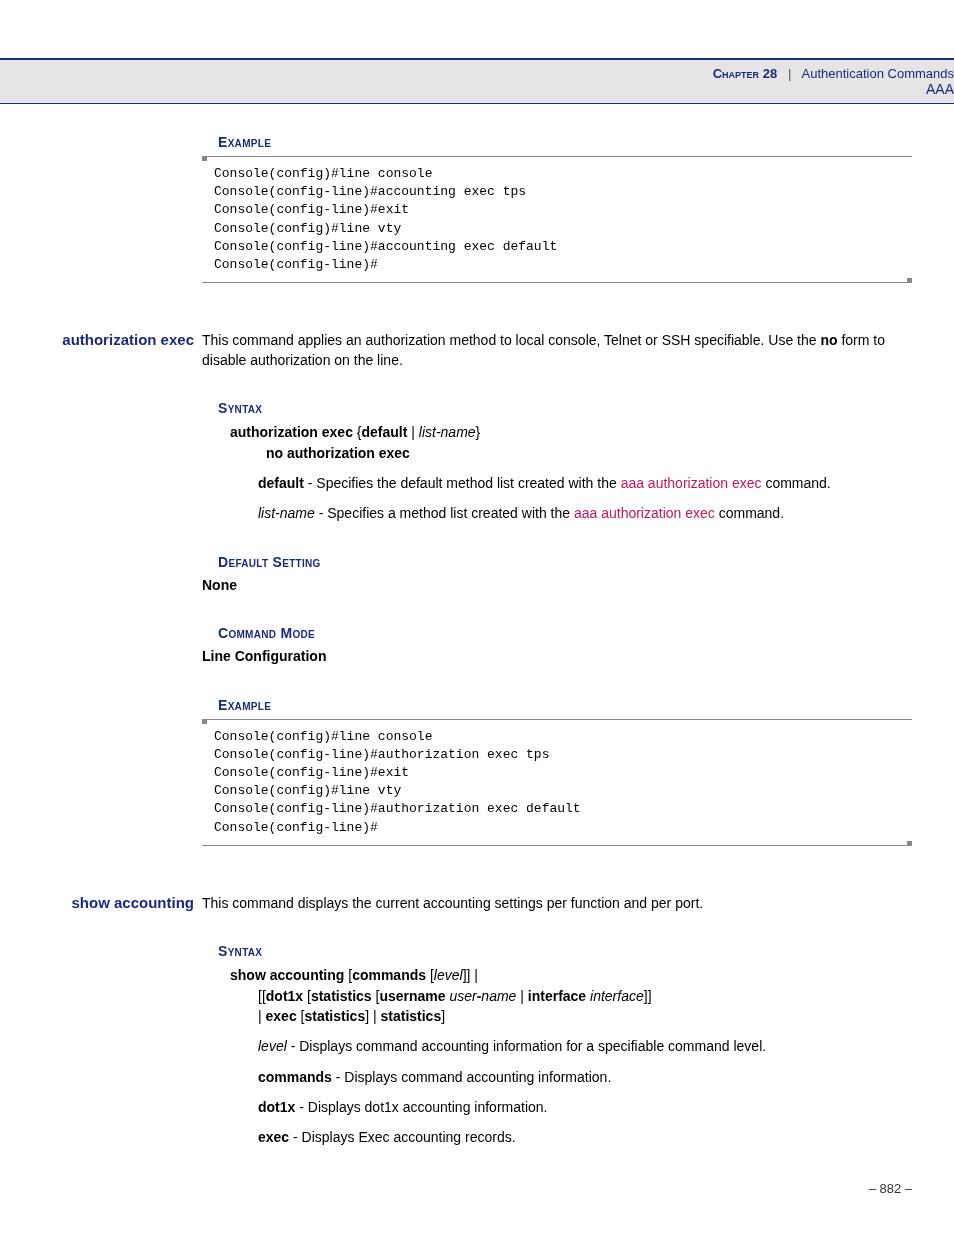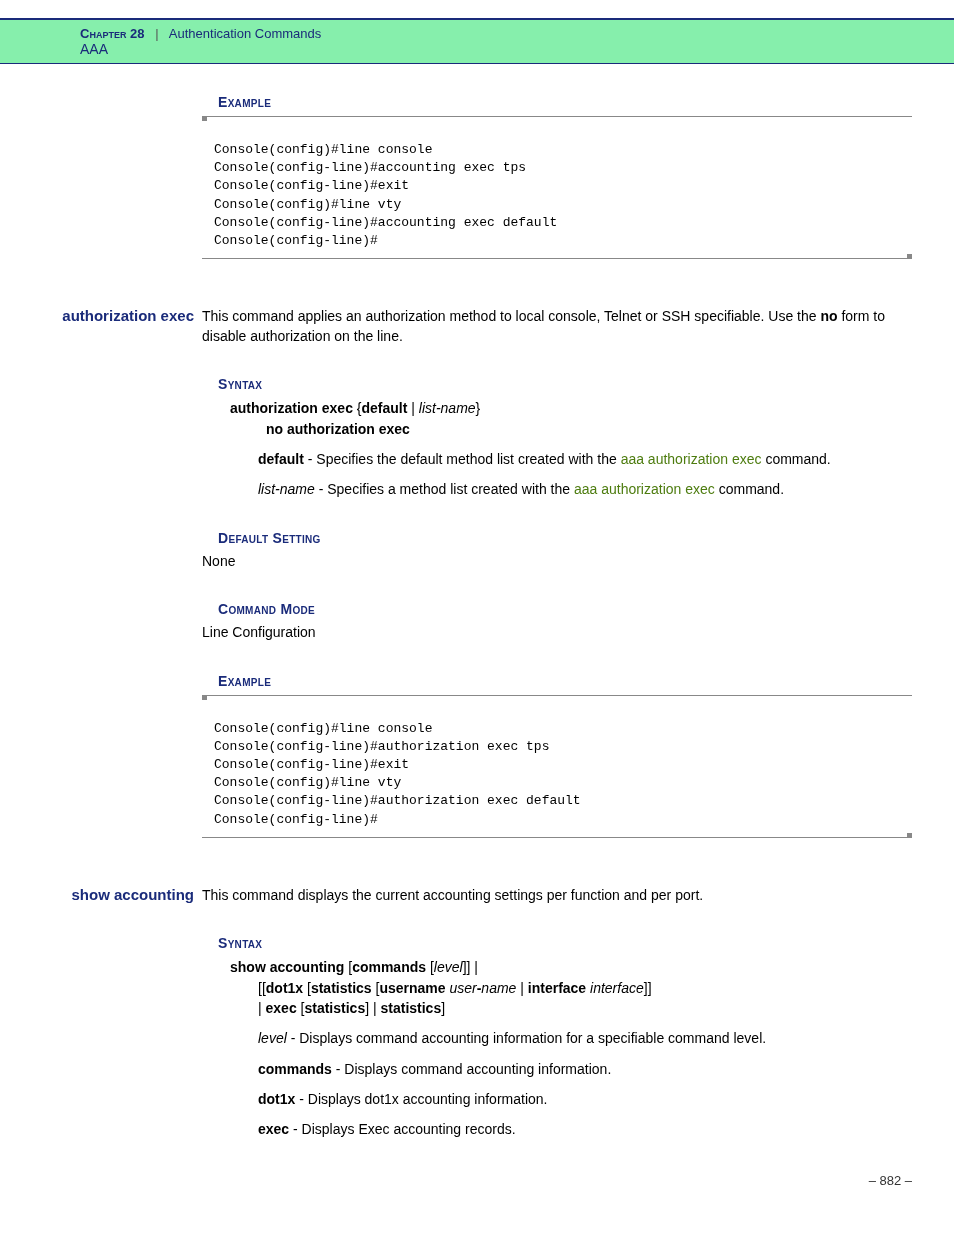--- a/index.html
+++ b/index.html
@@ -4,25 +4,26 @@
 <style>
   body {
     font-family: Verdana, Geneva, sans-serif;
     font-size: 14px;
     color: #000;
     margin: 0;
     padding: 0;
     background: #fff;
   }
   .header-bar {
-    background: #86efac;
+    background: #e5e5e5;
     border-top: 2px solid #1a2b7a;
     border-bottom: 1px solid #1a2b7a;
     padding: 6px 0 6px 80px;
-    margin-top: 18px;
+    margin-top: 58px;
+    text-align: right;
   }
   .header-bar .chapter {
     color: #1a2b7a;
     font-size: 13px;
   }
   .header-bar .chapter b { font-variant: small-caps; font-weight: bold; }
   .header-bar .sep { color: #555; }
   .header-bar .title { color: #1a2b7a; }
   .header-bar .sub { color: #1a2b7a; font-size: 14px; }
   .page {
@@ -41,21 +42,21 @@
     font-weight: bold;
     font-size: 14px;
     margin-top: 30px;
     margin-bottom: 6px;
     letter-spacing: 0.3px;
     padding-left: 16px;
   }
   .code-block {
     border-top: 1px solid #888;
     border-bottom: 1px solid #888;
-    padding: 24px 4px 8px 12px;
+    padding: 8px 4px 8px 12px;
     font-family: "Courier New", monospace;
     font-size: 13px;
     white-space: pre;
     line-height: 1.4;
     position: relative;
   }
   .code-block::before, .code-block::after {
     content:"";
     position:absolute;
     width:5px;
@@ -73,22 +74,22 @@
     color: #1a2b7a;
     font-weight: bold;
     font-family: Arial, Helvetica, sans-serif;
     font-size: 15px;
   }
   .cmd-desc { margin-left: 160px; line-height: 1.4; }
   .indent1 { margin-left: 28px; line-height: 1.45; }
   .indent2 { margin-left: 56px; line-height: 1.45; margin-top: 10px; }
   b { font-weight: bold; }
   em { font-style: italic; }
-  a.link { color: #4d7c0f; text-decoration: none; }
-  .plain { margin-top: 2px; line-height:1.4; }
+  a.link { color: #be185d; text-decoration: none; }
+  .plain { margin-top: 2px; line-height:1.4;font-weight:bold; }
   .footer { text-align: right; color: #333; font-size: 13px; margin-top: 34px; }
 </style>
 </head>
 <body>
 
 <div class="header-bar">
   <div class="chapter">
     <b>Chapter 28</b>
     &nbsp;&nbsp;<span class="sep">|</span>&nbsp;&nbsp;
     <span class="title">Authentication Commands</span>

